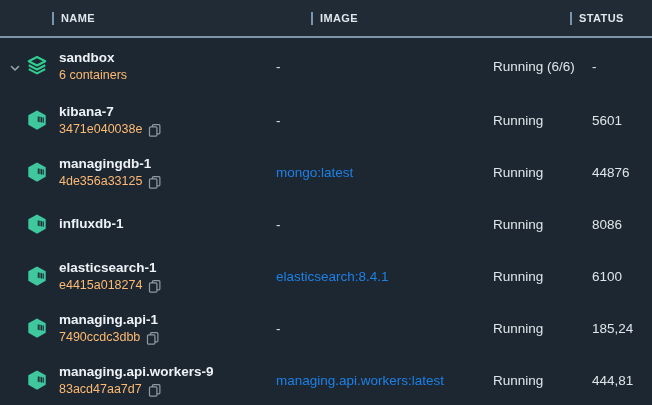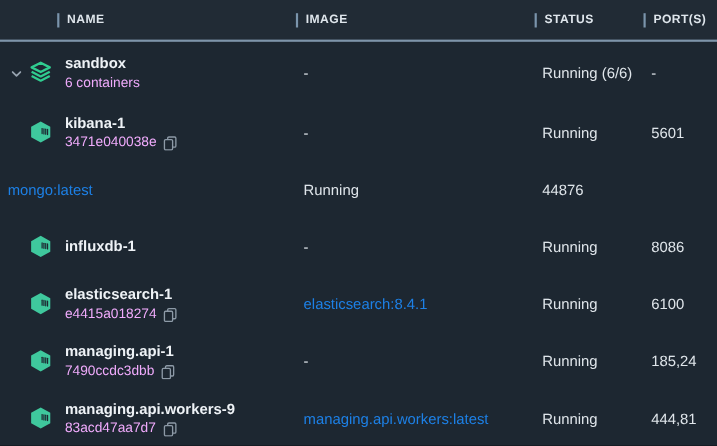--- a/index.html
+++ b/index.html
@@ -6,40 +6,40 @@
   *{box-sizing:border-box;}
   #app{
     width:652px;height:405px;overflow:hidden;position:relative;
     background:#1d2731;
     font-family:"Liberation Sans","DejaVu Sans",sans-serif;
     -webkit-font-smoothing:antialiased;
   }
   
   .thead{
     height:38px;background:#212b35;border-bottom:2px solid #7e95aa;
-    display:grid;grid-template-columns:269px 217px 99px 67px;align-items:center;
+    display:grid;grid-template-columns:269px 217px 99px 67px;align-items:center;gap:42px;
   }
   .th{display:flex;align-items:center;height:100%;}
   .th.first{padding-left:52px;}
   .pipe{width:2px;height:13px;background:#7b95ac;flex:0 0 2px;}
   .th-label{
     color:#dfe6ec;font-size:11px;font-weight:700;letter-spacing:.4px;
     margin-left:7px;white-space:nowrap;
   }
   
   .row{
     display:grid;grid-template-columns:269px 217px 99px 67px;align-items:stretch;
     height:52px;cursor:pointer;
   }
   .row.group{height:56px;}
   .name-cell{position:relative;display:flex;flex-direction:column;justify-content:center;padding-left:59px;}
   .chev{position:absolute;left:9px;top:50%;margin-top:-6px;width:12px;height:12px;cursor:pointer;}
   .row-icon{position:absolute;left:26px;top:50%;margin-top:-11px;width:22px;height:22px;}
   .nm{color:#eef2f6;font-size:13.5px;font-weight:700;line-height:18px;white-space:nowrap;}
-  .sub{display:flex;align-items:center;gap:6px;color:#f0abfc;font-size:12.5px;line-height:17px;white-space:nowrap;}
+  .sub{display:flex;align-items:center;gap:6px;color:#fdba74;font-size:12.5px;line-height:17px;white-space:nowrap;}
   .copy-btn{display:inline-flex;align-items:center;cursor:pointer;margin-top:1px;}
   .cell{display:flex;align-items:center;padding-left:7px;color:#dfe5ea;font-size:13.5px;white-space:nowrap;}
   .cell.link{color:#1d80e6;}
 </style>
 </head>
 <body>
 
 <div id="app">
 
   <div class="thead">
@@ -91,37 +91,60 @@
         <svg width="22" height="22" viewBox="0 0 24 24">
           <polygon points="12,1.5 21.5,6.8 21.5,17.2 12,22.5 2.5,17.2 2.5,6.8" fill="#3fc89d"></polygon>
           <g stroke="#1d2731" stroke-width="1.2" stroke-linecap="round">
             <line x1="13.4" y1="8.6" x2="13.4" y2="13.6"></line>
               <line x1="15.2" y1="8.9" x2="15.2" y2="13.9"></line>
             <line x1="17.0" y1="9.2" x2="17.0" y2="14.2"></line>
               <line x1="18.8" y1="9.5" x2="18.8" y2="14.5"></line>
           </g>
         </svg>
       </span>
-      <div class="nm">kibana-1</div>
+      <div class="nm">kibana-7</div>
       <div class="sub">
         <span>3471e040038e</span>
         <span class="copy-btn">
           <svg width="13" height="14" viewBox="0 0 14 15">
               <rect x="4.8" y="1.6" width="8" height="10" rx="1.2" fill="none" stroke="#8d9aa7" stroke-width="1.3"></rect>
               <rect x="1.6" y="4.2" width="8" height="10" rx="1.2" fill="#1d2731" stroke="#8d9aa7" stroke-width="1.3"></rect>
             </svg>
         </span>
       </div>
     </div>
     <div class="cell">-</div>
     <div class="cell">Running</div>
     <div class="cell">5601</div>
   </div>
 
   <div class="row">
+    <div class="name-cell">
+      <span class="row-icon">
+        <svg width="22" height="22" viewBox="0 0 24 24">
+          <polygon points="12,1.5 21.5,6.8 21.5,17.2 12,22.5 2.5,17.2 2.5,6.8" fill="#3fc89d"></polygon>
+          <g stroke="#1d2731" stroke-width="1.2" stroke-linecap="round">
+            <line x1="13.4" y1="8.6" x2="13.4" y2="13.6"></line>
+              <line x1="15.2" y1="8.9" x2="15.2" y2="13.9"></line>
+            <line x1="17.0" y1="9.2" x2="17.0" y2="14.2"></line>
+              <line x1="18.8" y1="9.5" x2="18.8" y2="14.5"></line>
+          </g>
+        </svg>
+      </span>
+      <div class="nm">managingdb-1</div>
+      <div class="sub">
+        <span>4de356a33125</span>
+        <span class="copy-btn">
+          <svg width="13" height="14" viewBox="0 0 14 15">
+              <rect x="4.8" y="1.6" width="8" height="10" rx="1.2" fill="none" stroke="#8d9aa7" stroke-width="1.3"></rect>
+              <rect x="1.6" y="4.2" width="8" height="10" rx="1.2" fill="#1d2731" stroke="#8d9aa7" stroke-width="1.3"></rect>
+            </svg>
+        </span>
+      </div>
+    </div>
     <div class="cell link">mongo:latest</div>
     <div class="cell">Running</div>
     <div class="cell">44876</div>
   </div>
 
   <div class="row">
     <div class="name-cell">
       <span class="row-icon">
         <svg width="22" height="22" viewBox="0 0 24 24">
           <polygon points="12,1.5 21.5,6.8 21.5,17.2 12,22.5 2.5,17.2 2.5,6.8" fill="#3fc89d"></polygon>

